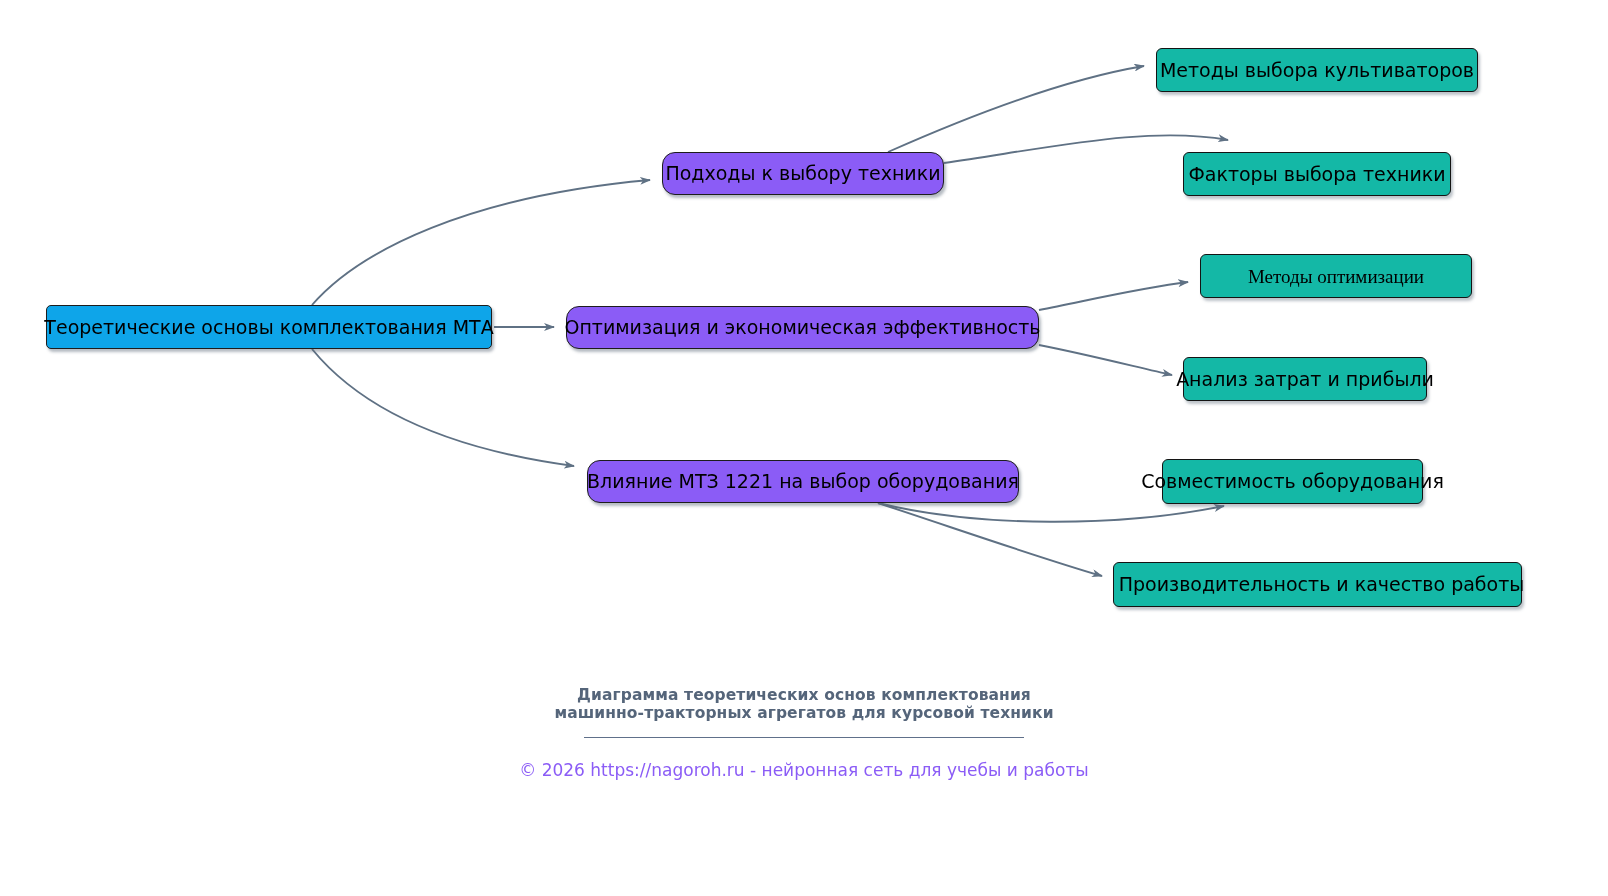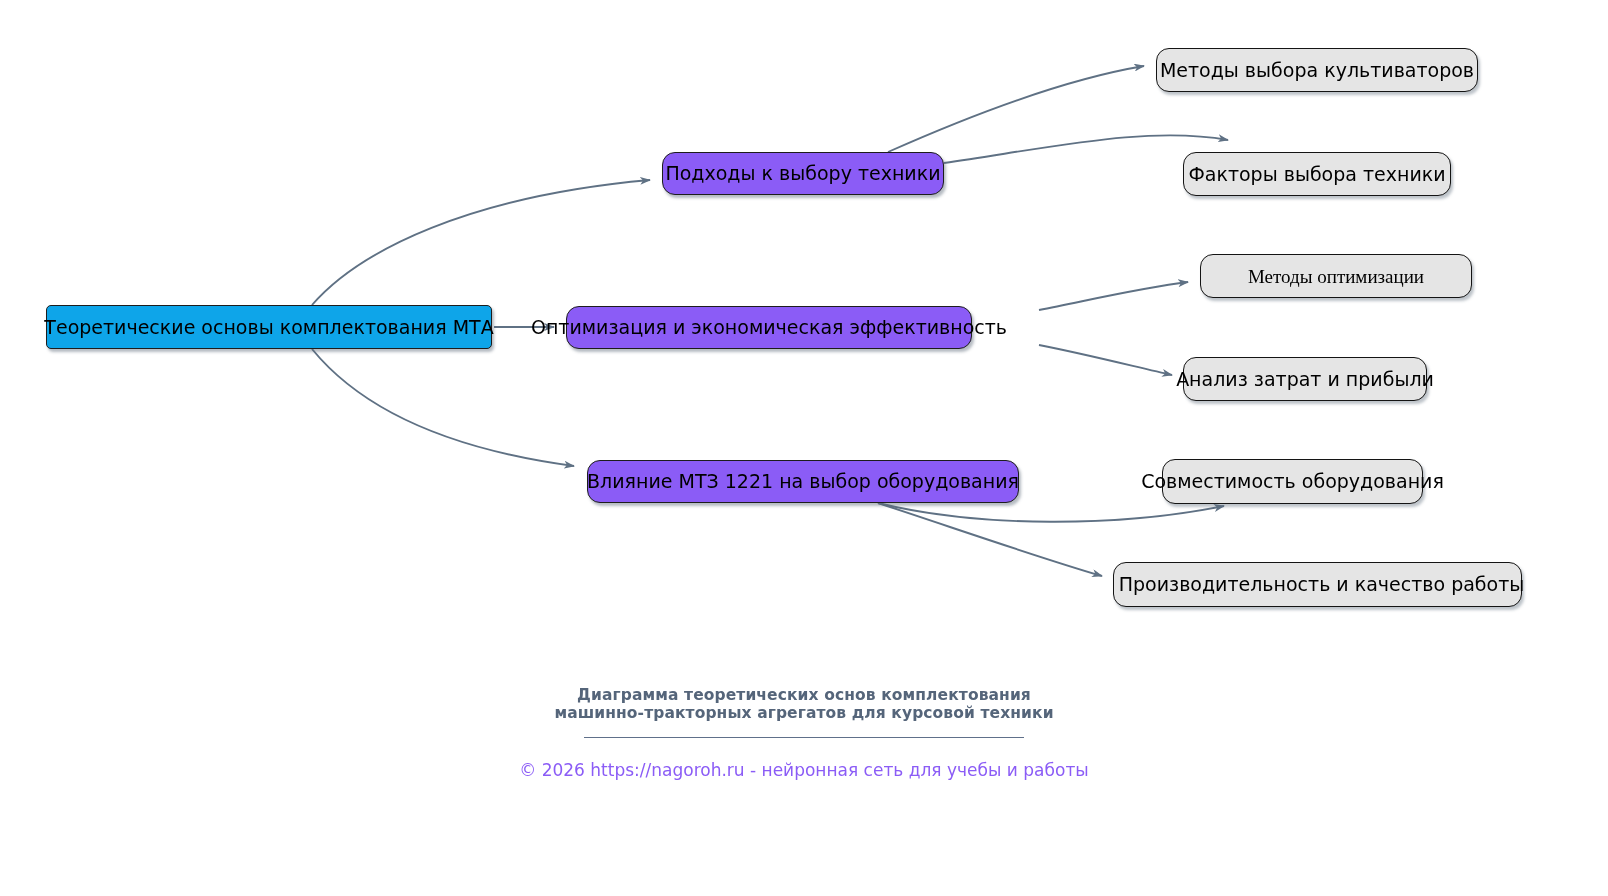--- a/index.html
+++ b/index.html
@@ -52,23 +52,23 @@
   }
 
   .node-branch {
     background: #8b5cf6;
     border: 1.6px solid #1d1d1d;
     border-radius: 13px;
     box-shadow: 2px 3px 3px rgba(90, 105, 120, 0.45);
   }
 
   .node-leaf {
-    background: #e5e5e5;
+    background: #14b8a6;
     border: 1.6px solid #141414;
-    border-radius: 13px;
+    border-radius: 6px;
     box-shadow: 2px 3px 3px rgba(90, 105, 120, 0.40);
   }
 
   #caption-block {
     position: absolute;
     left: 0;
     top: 686px;
     width: 1608px;
     text-align: center;
   }
@@ -124,21 +124,21 @@
   </svg>
 
   <div class="node node-root" style="left:46px; top:305px; width:446px; height:44px;">
     <span>Теоретические основы комплектования МТА</span>
   </div>
 
   <div class="node node-branch" style="left:662px; top:152px; width:282px; height:43px;">
     <span>Подходы к выбору техники</span>
   </div>
 
-  <div class="node node-branch" style="left:566px; top:306px; width:406px; height:43px;align-items:center;">
+  <div class="node node-branch" style="left:566px; top:306px; width:473px; height:43px;align-items:center;">
     <span>Оптимизация и экономическая эффективность</span>
   </div>
 
   <div class="node node-branch" style="left:587px; top:460px; width:432px; height:43px;">
     <span>Влияние МТЗ 1221 на выбор оборудования</span>
   </div>
 
   <div class="node node-leaf" style="left:1156px; top:48px; width:322px; height:44px;">
     <span>Методы выбора культиваторов</span>
   </div>

